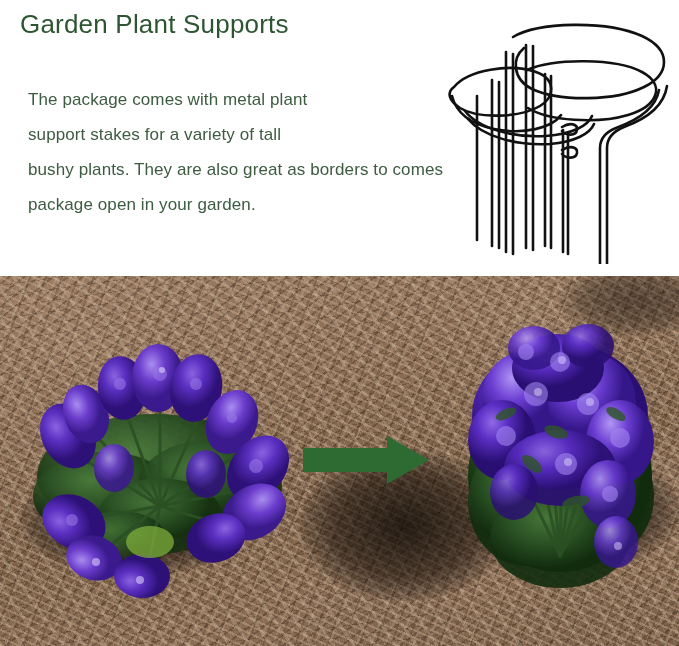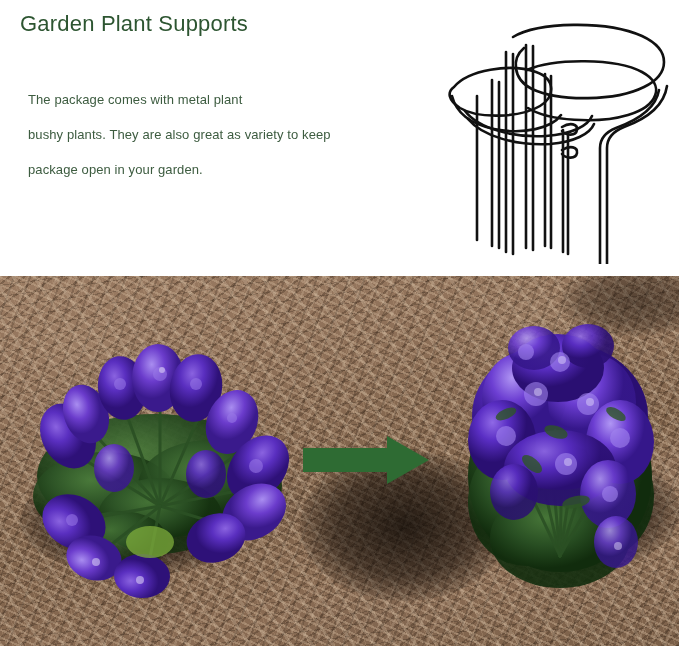--- a/index.html
+++ b/index.html
@@ -12,32 +12,32 @@
   }
   #page{position:relative;width:679px;height:646px;overflow:hidden;background:#fff;}
 
   
   .info-panel{
     position:absolute;left:0;top:0;width:679px;height:276px;
     background:#ffffff;overflow:hidden;
   }
   .page-title{
     position:absolute;left:20px;top:4px;
-    font-size:22px;line-height:40px;
+    font-size:26px;line-height:40px;
     color:#2d5531;
     font-weight:400;
     letter-spacing:.2px;
     white-space:nowrap;
     text-align:center;
   }
   .desc-block{
     position:absolute;left:28px;top:82px;width:490px;
   }
   .desc-line{
-    font-size:13px;
+    font-size:17px;
     line-height:35px;
     color:#3d5c40;
     white-space:nowrap;
     letter-spacing:.1px;
   }
 
   
   .illustration{
     position:absolute;left:420px;top:8px;width:259px;height:256px;
   }
@@ -101,21 +101,22 @@
 <body>
 
 <div id="page">
 
   <div class="info-panel">
 
     <div class="page-title">Garden Plant Supports</div>
 
     <div class="desc-block">
       <div class="desc-line">The package comes with metal plant</div>
-      <div class="desc-line">bushy plants. They are also great as variety to keep</div>
+      <div class="desc-line">support stakes for a variety of tall</div>
+      <div class="desc-line">bushy plants. They are also great as borders to comes</div>
       <div class="desc-line">package open in your garden.</div>
     </div>
 
     <div class="illustration">
       <svg viewBox="0 0 259 256" xmlns="http://www.w3.org/2000/svg">
         <g fill="none" stroke="#111111" stroke-width="2.6" stroke-linecap="round" stroke-linejoin="round">
 
           <path d="M93 29 C 118 14, 186 12, 222 28 C 252 42, 250 66, 224 79 C 196 93, 140 94, 112 81 C 92 71, 92 50, 104 40"></path>
 
           <path d="M107 62 C 134 50, 196 50, 222 64 C 246 77, 238 98, 208 107 C 178 116, 128 113, 108 100"></path>

